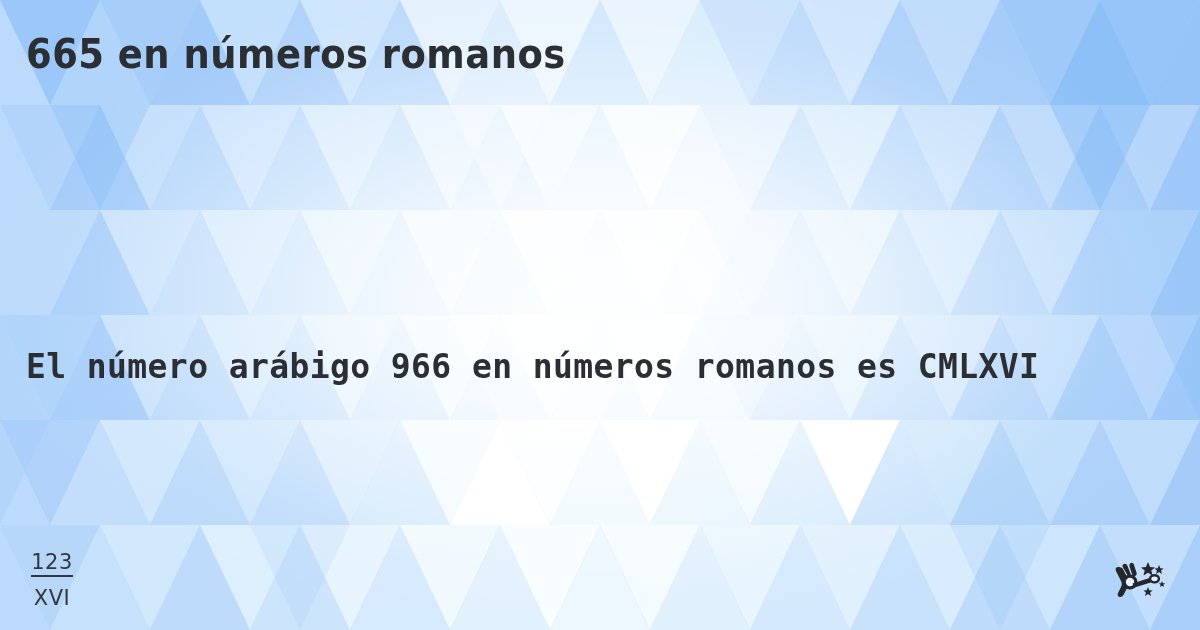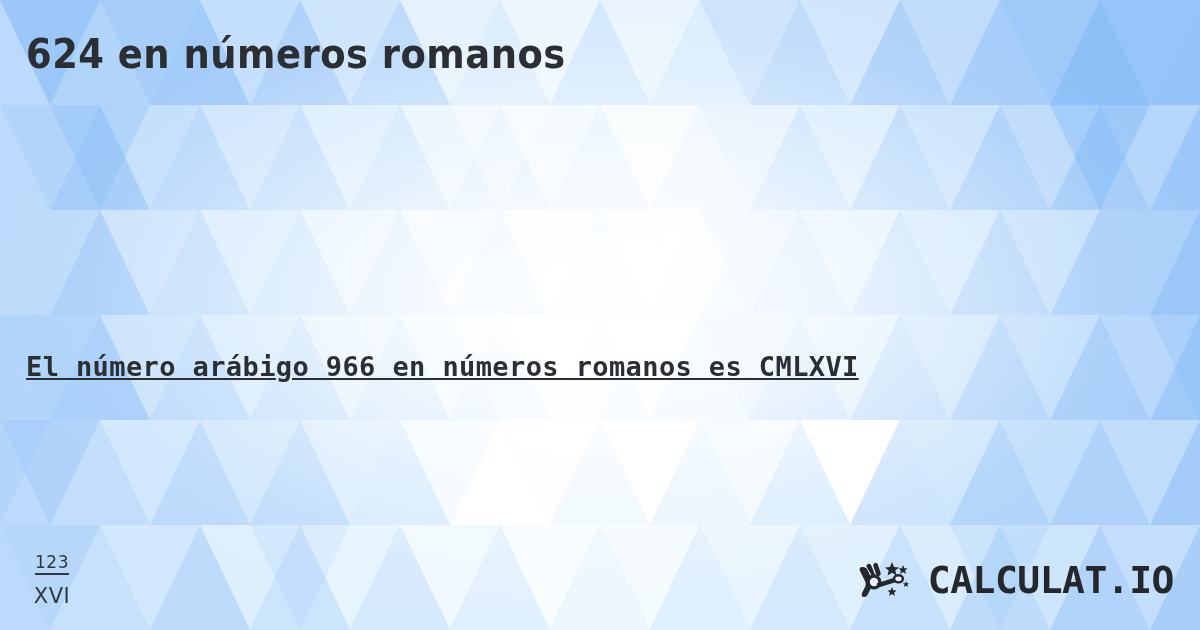--- a/index.html
+++ b/index.html
@@ -82,25 +82,24 @@
   }
 
   .result {
     position: absolute;
     left: 26px;
     top: 343px;
     width: 1120px;
     margin: 0;
     font-family: "DejaVu Sans Mono", "Liberation Mono", monospace;
     font-weight: 700;
-    font-size: 27px;
+    font-size: 33px;
     line-height: 47px;
     color: #2b2f33;
     letter-spacing: 0.4px;
-    text-decoration: underline;
   }
 
   
   .footer {
     position: absolute;
     left: 0;
     right: 0;
     bottom: 22px;
     height: 56px;
     padding: 0 26px;
@@ -120,21 +119,21 @@
     display: flex;
     flex-direction: column;
     align-items: center;
     justify-content: center;
     line-height: 1;
     font-family: "DejaVu Sans", sans-serif;
     color: #32373c;
     width: 52px;
   }
   .brand-badge .num-top {
-    font-size: 17px;
+    font-size: 21px;
     letter-spacing: 0.5px;
     padding-bottom: 2px;
     border-bottom: 2px solid #32373c;
   }
   .brand-badge .num-bottom {
     font-size: 21px;
     letter-spacing: 0.5px;
     padding-top: 11px;
   }
 
@@ -336,21 +335,21 @@
       <polygon points="-100,315 100,315 0,525" fill="#8cc2f7" opacity="0.18"></polygon>
       <polygon points="400,0 600,0 500,210" fill="#ffffff" opacity="0.34"></polygon>
       <polygon points="600,105 800,105 700,315" fill="#ffffff" opacity="0.30"></polygon>
       <polygon points="450,315 650,315 550,525" fill="#ffffff" opacity="0.40"></polygon>
     </g>
   </svg>
   <div id="bg-glow"></div>
 
   <div id="content">
 
-    <h1 class="page-title">624 en números romanos</h1>
+    <h1 class="page-title">665 en números romanos</h1>
 
 
     <p class="result">El número arábigo 966 en números romanos es CMLXVI</p>
 
     <div class="footer">
 
       <div class="footer-left">
         <div class="brand-badge">
           <span class="num-top">123</span>
           <span class="num-bottom">XVI</span>
@@ -371,18 +370,17 @@
           <circle cx="16" cy="24" r="4.2" fill="#eaf3fd"></circle>
 
           <path d="M18.5 25.5 L40 18.5 L41.5 23 L20.5 29.5 Z" fill="#24282c"></path>
           <ellipse cx="40.5" cy="20.8" rx="4.4" ry="3.6" fill="#eaf3fd" stroke="#24282c" stroke-width="2.4"></ellipse>
 
           <polygon points="34,4 36.1,9 41,9.4 37.3,12.6 38.5,17.6 34,14.8 29.5,17.6 30.7,12.6 27,9.4 31.9,9" fill="#24282c"></polygon>
           <polygon points="45,7 46.3,10.2 49.6,10.4 47.1,12.6 47.9,15.9 45,14.1 42.1,15.9 42.9,12.6 40.4,10.4 43.7,10.2" fill="#24282c"></polygon>
           <polygon points="34,29 35.3,32.2 38.6,32.4 36.1,34.6 36.9,37.9 34,36.1 31.1,37.9 31.9,34.6 29.4,32.4 32.7,32.2" fill="#24282c"></polygon>
           <polygon points="48,23 48.9,25.2 51.2,25.3 49.4,26.8 50,29.1 48,27.8 46,29.1 46.6,26.8 44.8,25.3 47.1,25.2" fill="#24282c"></polygon>
         </svg>
-        <span class="logo-text">CALCULAT.IO</span>
       </div>
 
     </div>
   </div>
 </div>
 
 </body></html>

